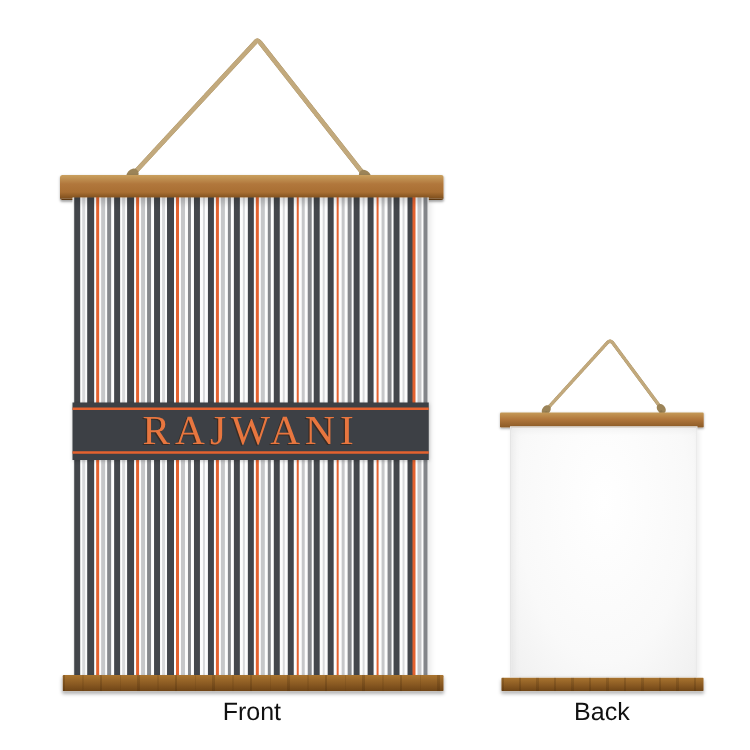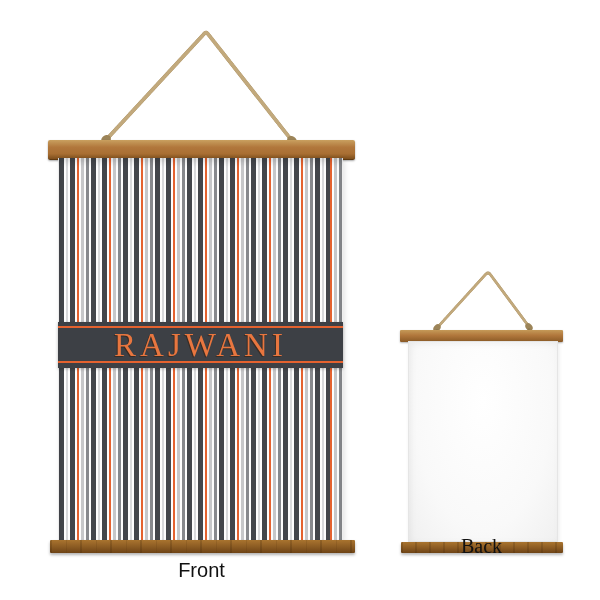--- a/index.html
+++ b/index.html
@@ -97,21 +97,21 @@
       linear-gradient(180deg,#a9742f 0%,var(--wood-bottom) 55%,#6e4416 100%);
     box-shadow:0 2px 3px rgba(0,0,0,.28);
   }
 
   
   .view-label{
     position:absolute;text-align:center;
     font-size:20px;color:var(--label-black);font-weight:400;
   }
   .front-label{left:48px;top:559px;width:307px;}
-  .back-label{left:400px;top:535px;width:163px;font-family:Liberation Serif, serif;}
+  .back-label{left:400px;top:559px;width:163px;}
 </style>
 </head>
 <body>
 
 <div class="scene">
 
   <svg class="rope-layer" width="600" height="600" viewBox="0 0 600 600">
 
     <g>
       <path d="M105,141 L204,34 Q206,31 208,34 L293,142" fill="none" stroke="#9c8458" stroke-width="3.6" stroke-linecap="round"></path>

